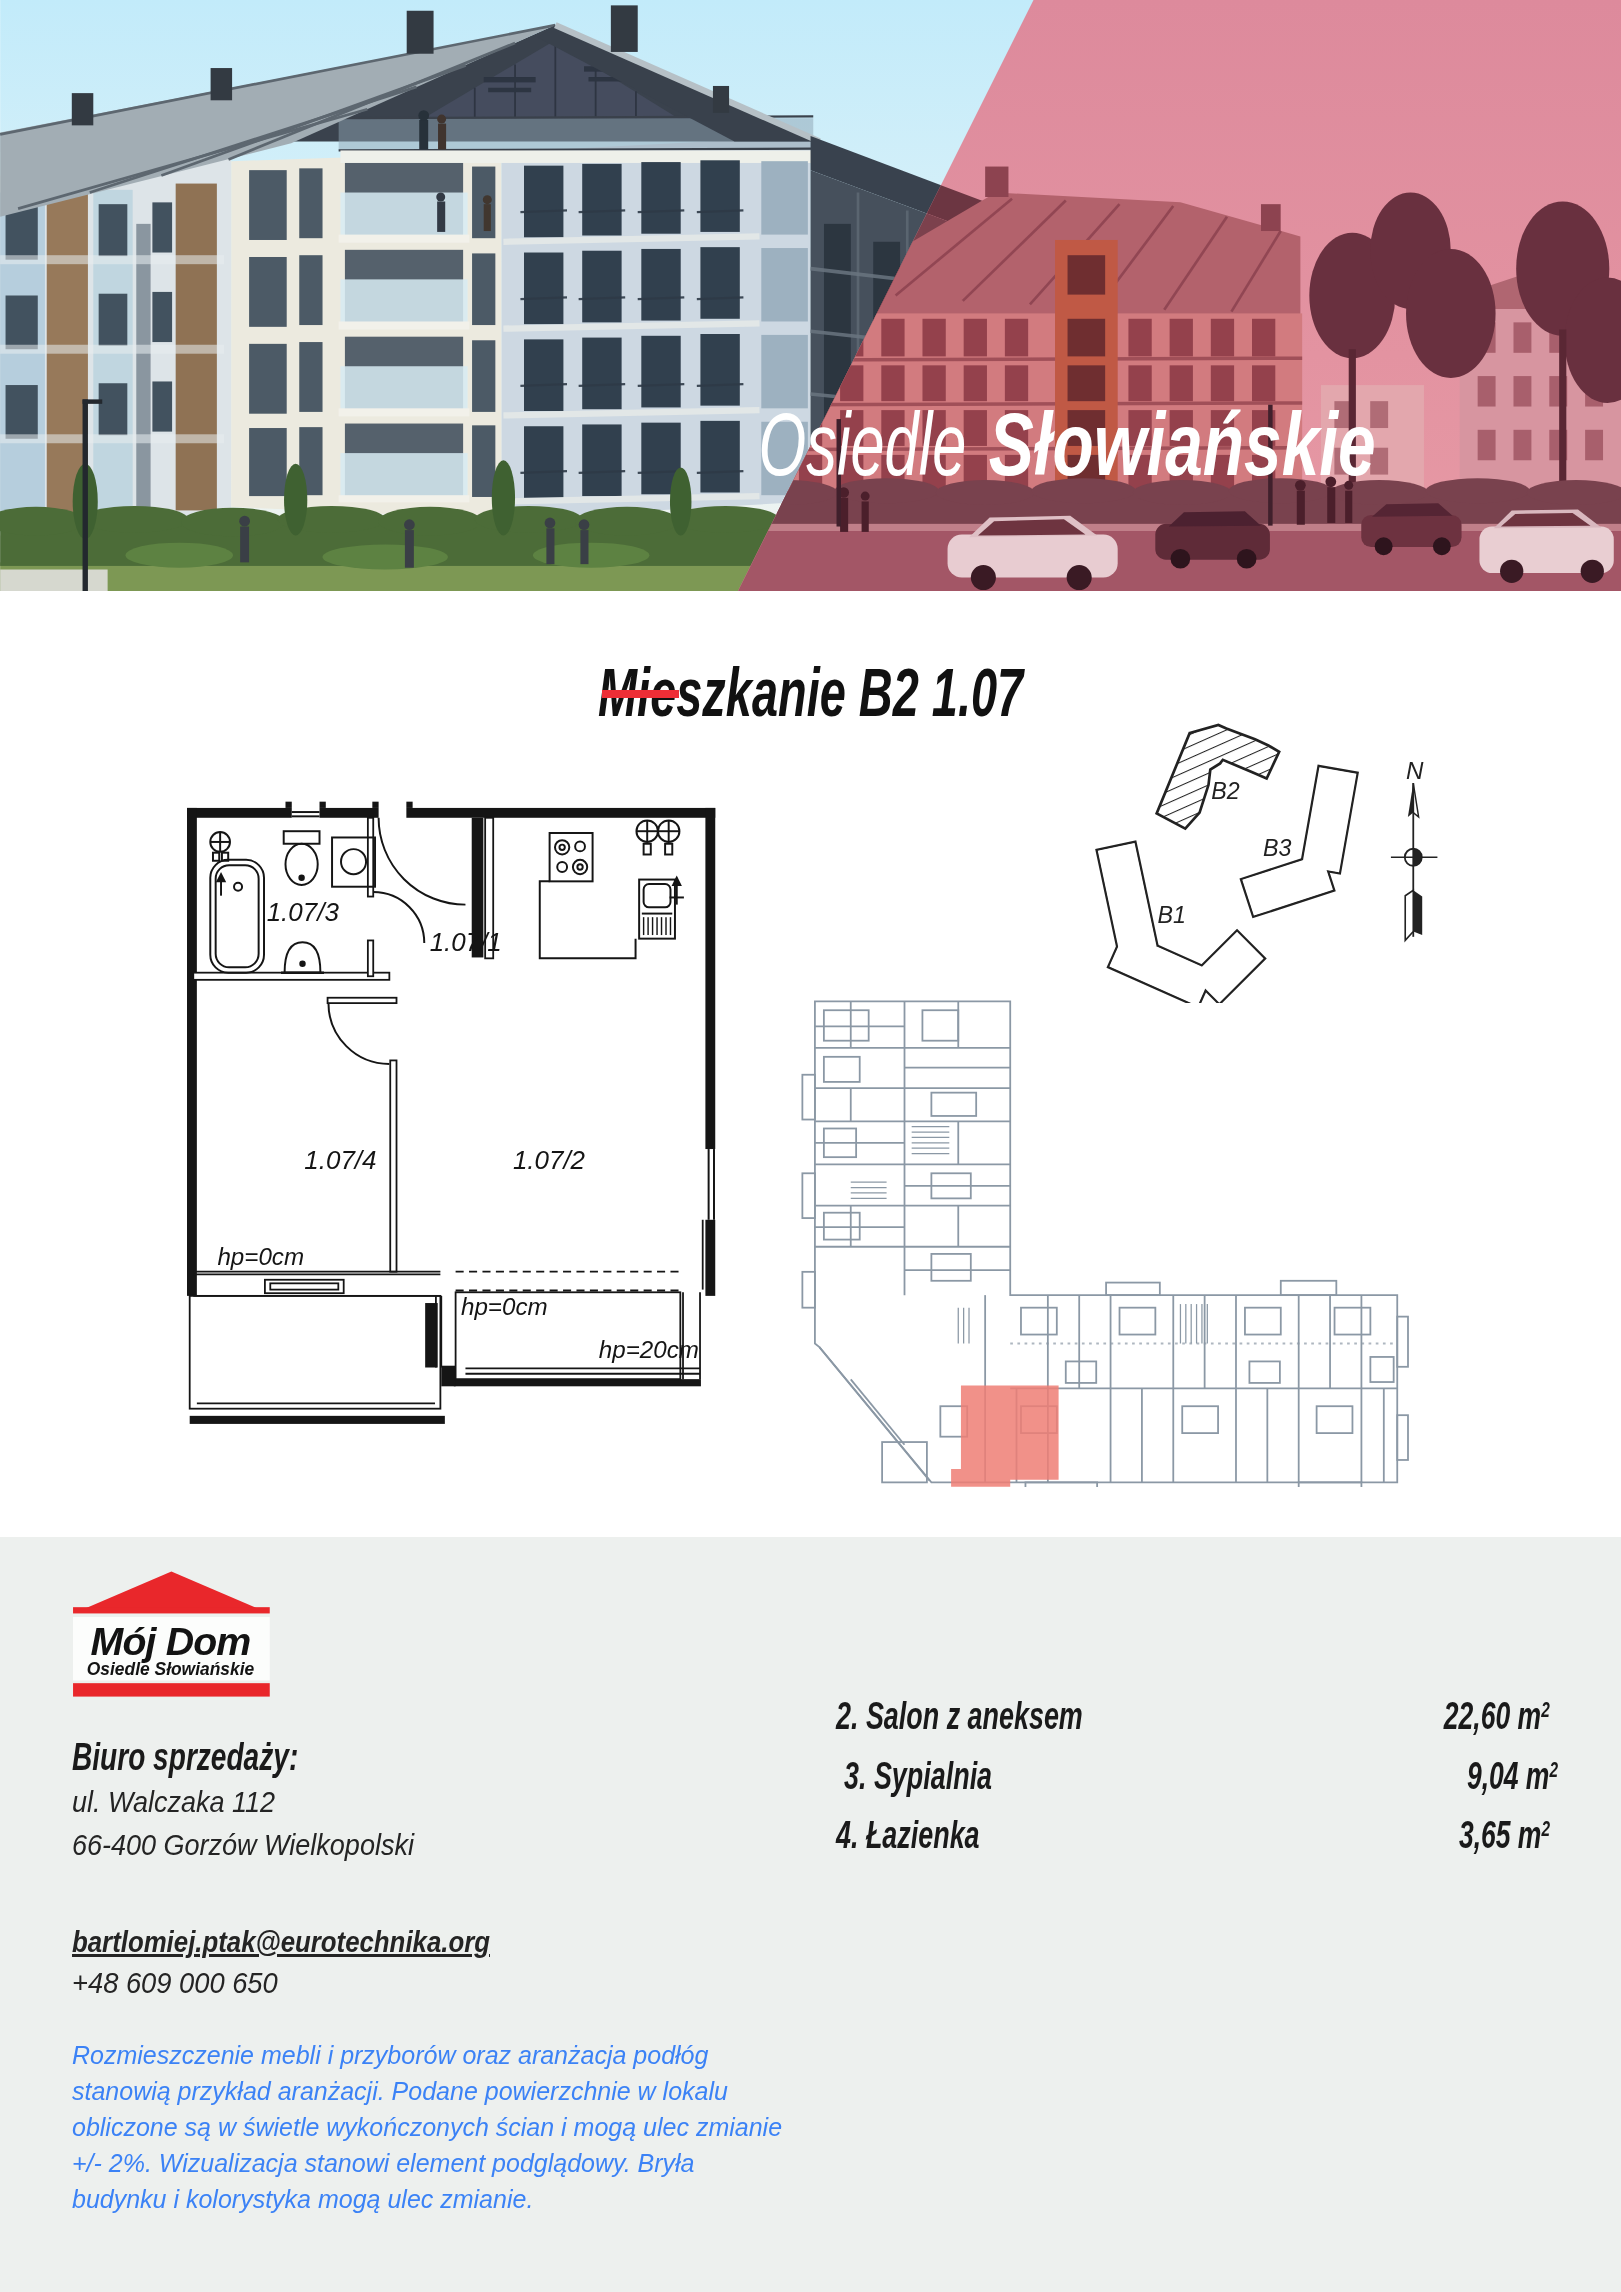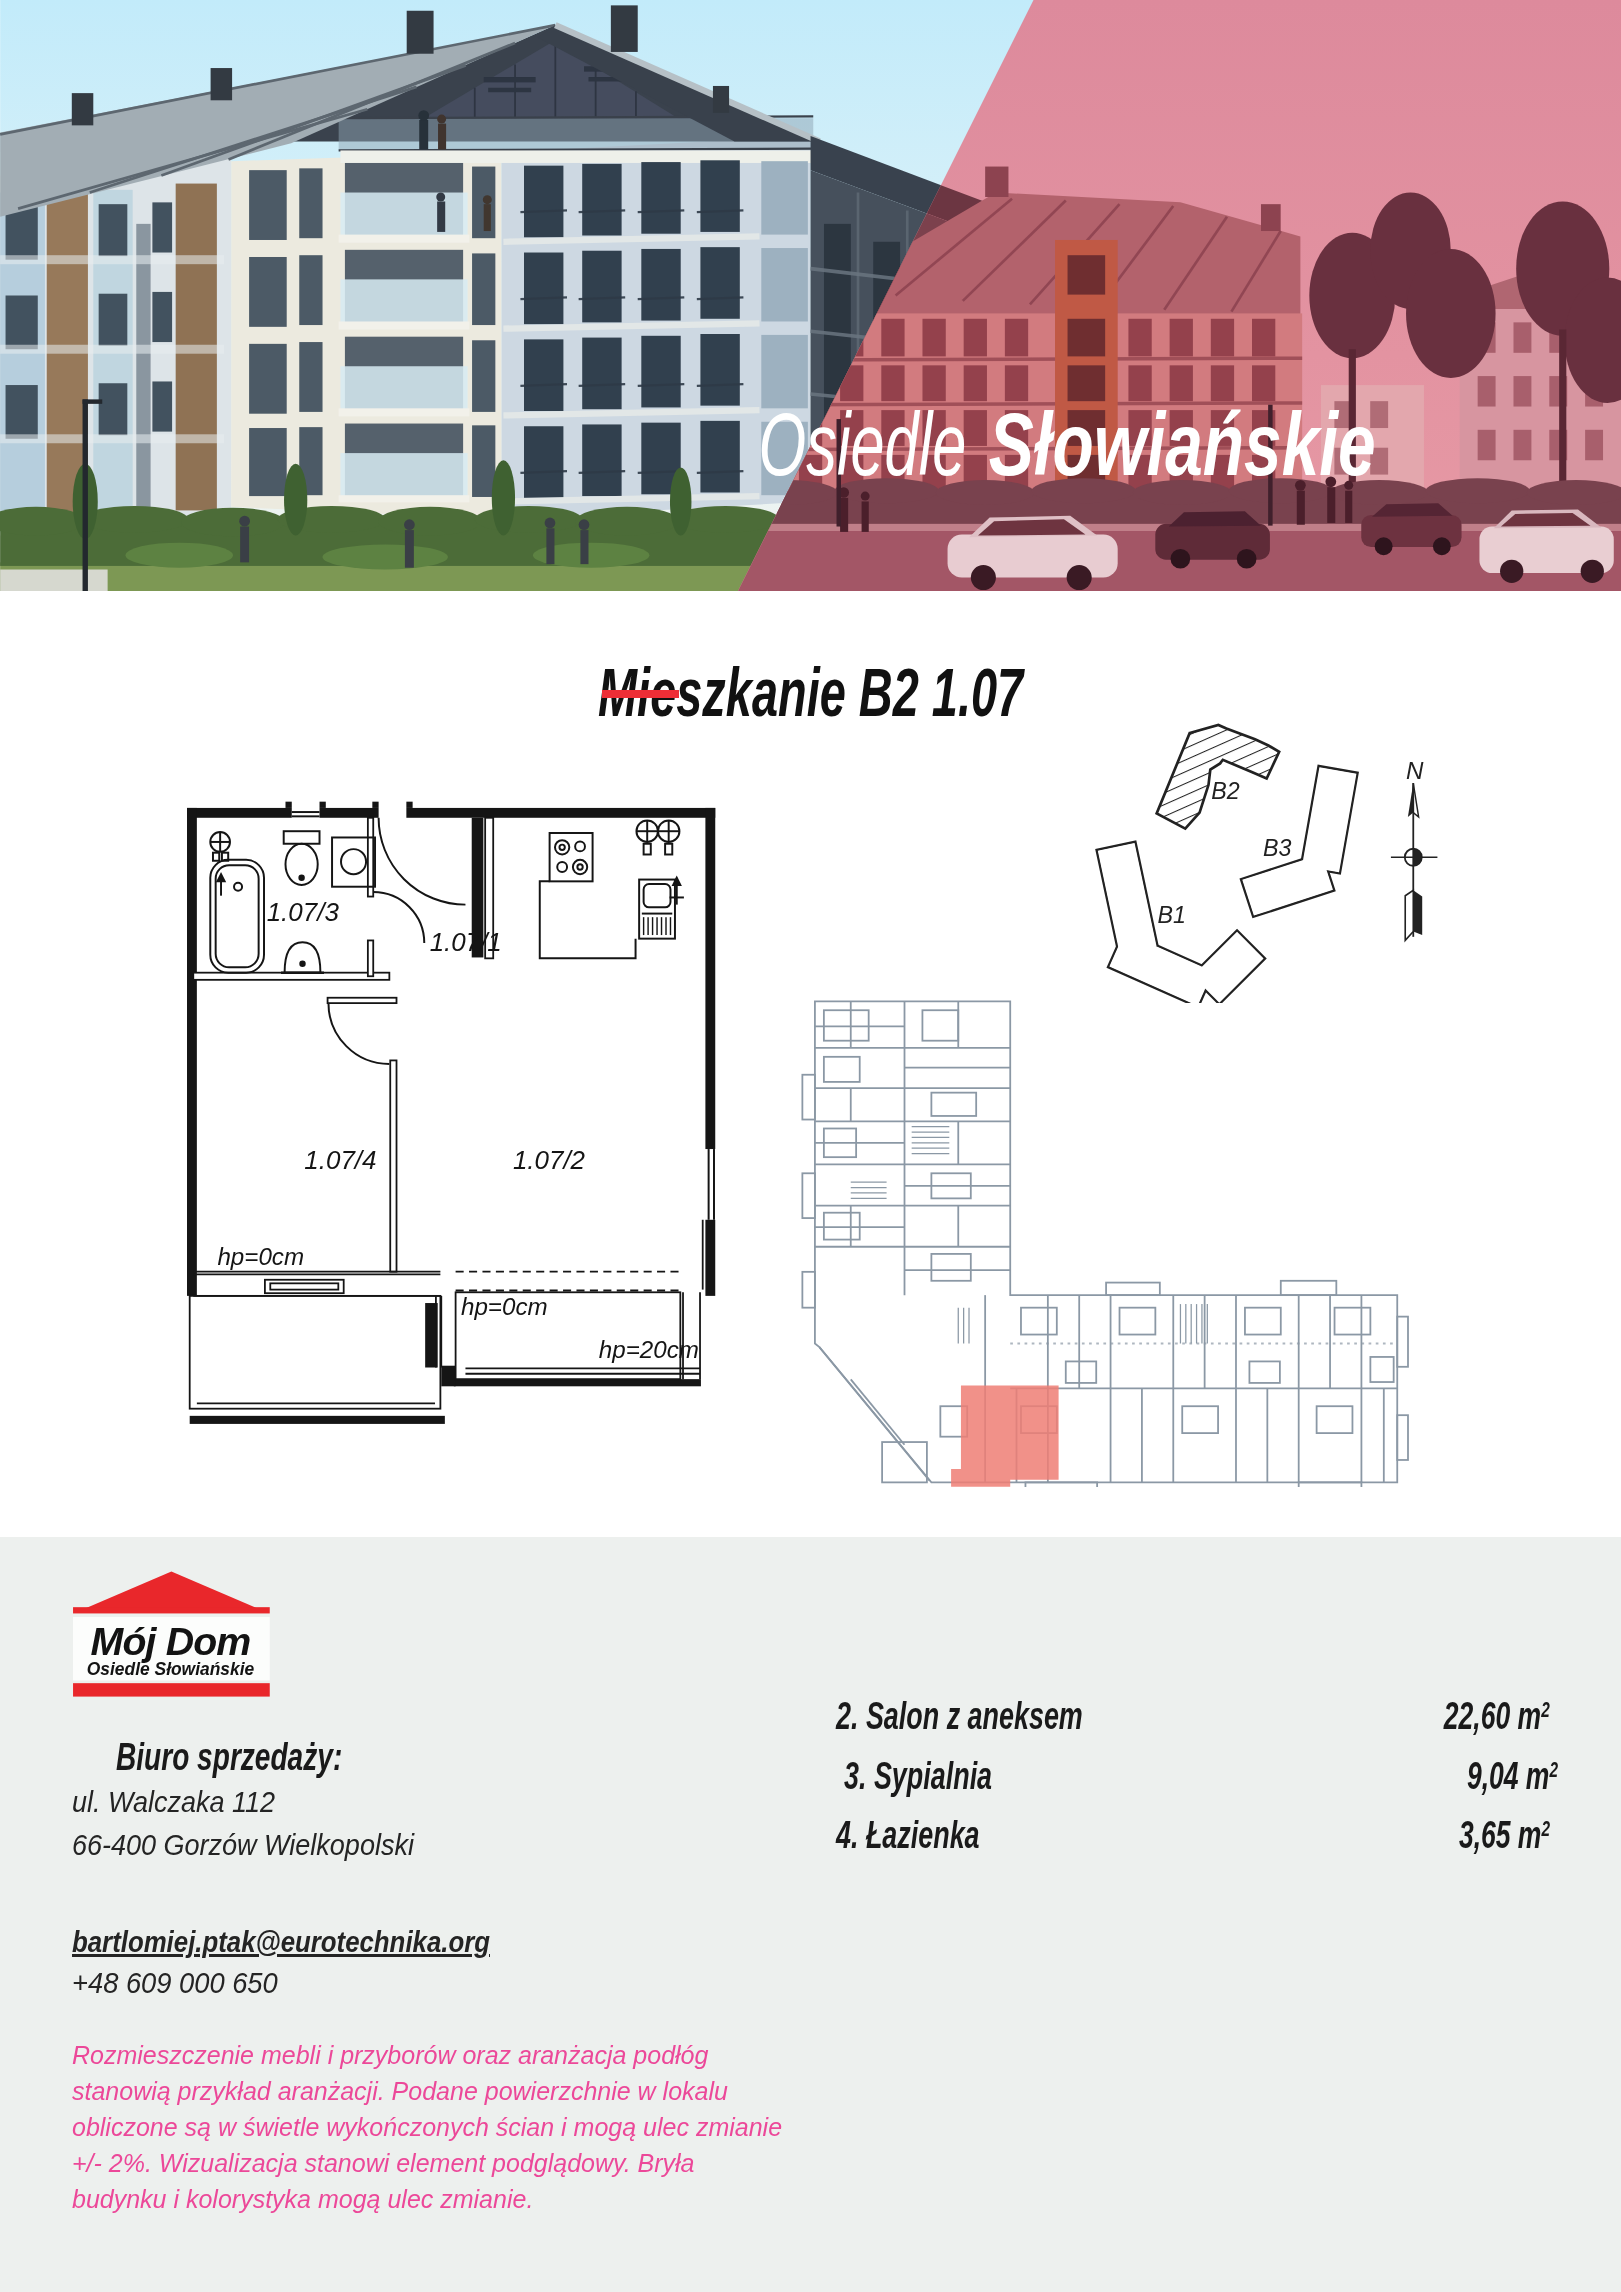--- a/index.html
+++ b/index.html
@@ -754,25 +754,25 @@
 
   <svg class="abs" style="left:54px;top:1558px" width="233" height="152" viewBox="0 0 260 170">
     <polygon points="24,61 131,15 238,61" fill="#e9272b"></polygon>
     <rect x="21" y="55" width="220" height="7" fill="#e9272b"></rect>
     <rect x="21" y="66" width="220" height="71" fill="#fcfdfc"></rect>
     <text x="130" y="109" text-anchor="middle" font-family="Liberation Sans, sans-serif" font-weight="bold" font-size="44" letter-spacing="-1" fill="#131313">Mój Dom</text>
     <text x="130" y="131" text-anchor="middle" font-family="Liberation Sans, sans-serif" font-weight="bold" font-size="19.5" fill="#131313">Osiedle Słowiańskie</text>
     <rect x="21" y="140" width="220" height="15" fill="#e9272b"></rect>
   </svg>
 
-  <div class="abs" style="left:72px;top:1737px;font-size:39px;line-height:39px;font-weight:bold;margin-left:44px;"><span class="cond" style="transform:scaleX(0.72)">Biuro sprzedaży:</span></div>
+  <div class="abs" style="left:72px;top:1737px;font-size:39px;line-height:39px;font-weight:bold;"><span class="cond" style="transform:scaleX(0.72)">Biuro sprzedaży:</span></div>
   <div class="abs" style="left:72px;top:1780px;font-size:30px;line-height:43px;color:#242424;transform:scaleX(0.9);transform-origin:left top;">ul. Walczaka 112<br>66-400 Gorzów Wielkopolski</div>
   <div class="abs" style="left:72px;top:1921px;font-size:30px;line-height:41px;color:#242424;font-weight:bold;text-decoration:underline;transform:scaleX(0.86);transform-origin:left top;">bartlomiej.ptak@eurotechnika.org</div>
   <div class="abs" style="left:72px;top:1962px;font-size:30px;line-height:41px;color:#242424;transform:scaleX(0.91);transform-origin:left top;">+48 609 000 650</div>
-  <div class="abs" style="left:72px;top:2037px;font-size:25px;line-height:36px;color:#ec4899;">Rozmieszczenie mebli i przyborów oraz aranżacja podłóg<br>stanowią przykład aranżacji. Podane powierzchnie w lokalu<br>obliczone są w świetle wykończonych ścian i mogą ulec zmianie<br>+/- 2%. Wizualizacja stanowi element podglądowy. Bryła<br>budynku i kolorystyka mogą ulec zmianie.</div>
+  <div class="abs" style="left:72px;top:2037px;font-size:25px;line-height:36px;color:#3b82f6;">Rozmieszczenie mebli i przyborów oraz aranżacja podłóg<br>stanowią przykład aranżacji. Podane powierzchnie w lokalu<br>obliczone są w świetle wykończonych ścian i mogą ulec zmianie<br>+/- 2%. Wizualizacja stanowi element podglądowy. Bryła<br>budynku i kolorystyka mogą ulec zmianie.</div>
 
   <div class="abs" style="left:836px;top:1696px;width:714px;font-size:39px;line-height:39px;font-weight:bold;">
     <span class="cond" style="transform:scaleX(0.69)">2. Salon z aneksem</span>
     <span class="condr" style="transform:scaleX(0.68);position:absolute;right:0;">22,60 m<sup>2</sup></span>
   </div>
   <div class="abs" style="left:836px;top:1756px;width:714px;font-size:39px;line-height:39px;font-weight:bold;margin-left:8px;">
     <span class="cond" style="transform:scaleX(0.69)">3. Sypialnia</span>
     <span class="condr" style="transform:scaleX(0.68);position:absolute;right:0;">9,04 m<sup>2</sup></span>
   </div>
   <div class="abs" style="left:836px;top:1815px;width:714px;font-size:39px;line-height:39px;font-weight:bold;">

